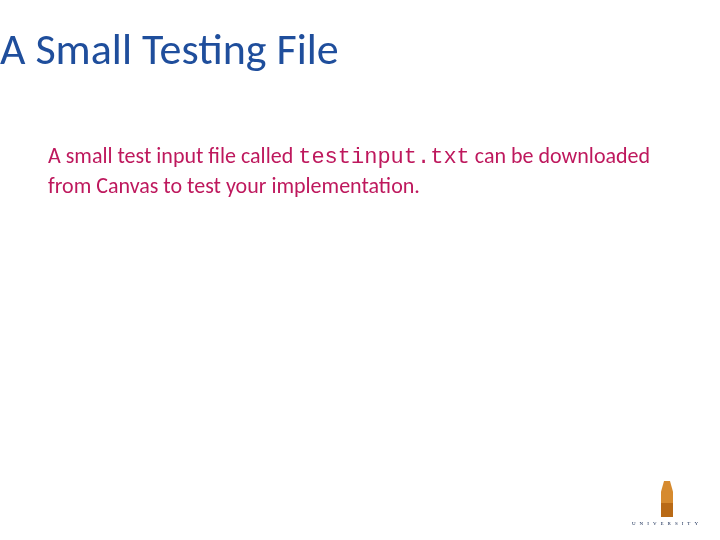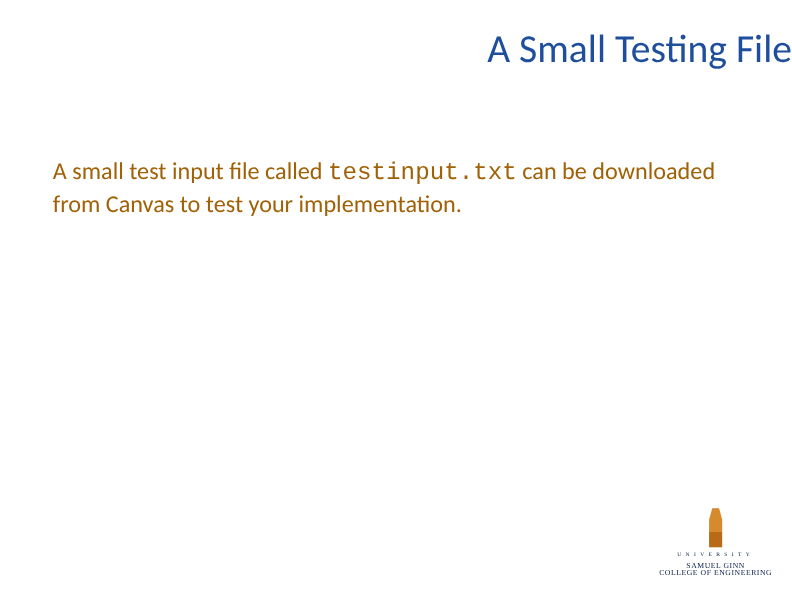--- a/index.html
+++ b/index.html
@@ -16,33 +16,33 @@
     position: relative;
     width: 720px;
     height: 540px;
     box-sizing: border-box;
   }
   .title {
     position: absolute;
     top: 22px;
     left: 0;
     width: 100%;
-    text-align: right;
-    font-size: 36px;
+    text-align: left;
+    font-size: 44px;
     color: #1f4e9c;
     font-weight: 400;
   }
   .body {
     position: absolute;
     top: 142px;
     left: 48px;
     right: 48px;
     font-size: 22px;
     line-height: 1.25;
-    color: #a16207;
+    color: #be185d;
   }
   .mono {
     font-family: "Courier New", Courier, monospace;
   }
   .logo {
     position: absolute;
     right: 18px;
     bottom: 14px;
     text-align: center;
     color: #071d49;
@@ -80,19 +80,15 @@
 
   <div class="title">A Small Testing File</div>
 
   <div class="body">
     <span>A small test input file called </span><span class="mono">testinput.txt</span><span> can be downloaded from Canvas to test your implementation.</span>
   </div>
 
   <div class="logo">
     <div class="tower"></div>
     <div class="univ-sub">UNIVERSITY</div>
-    <div class="college">
-      <div>SAMUEL GINN</div>
-      <div>COLLEGE OF ENGINEERING</div>
-    </div>
   </div>
 
 </div>
 
 </body></html>

